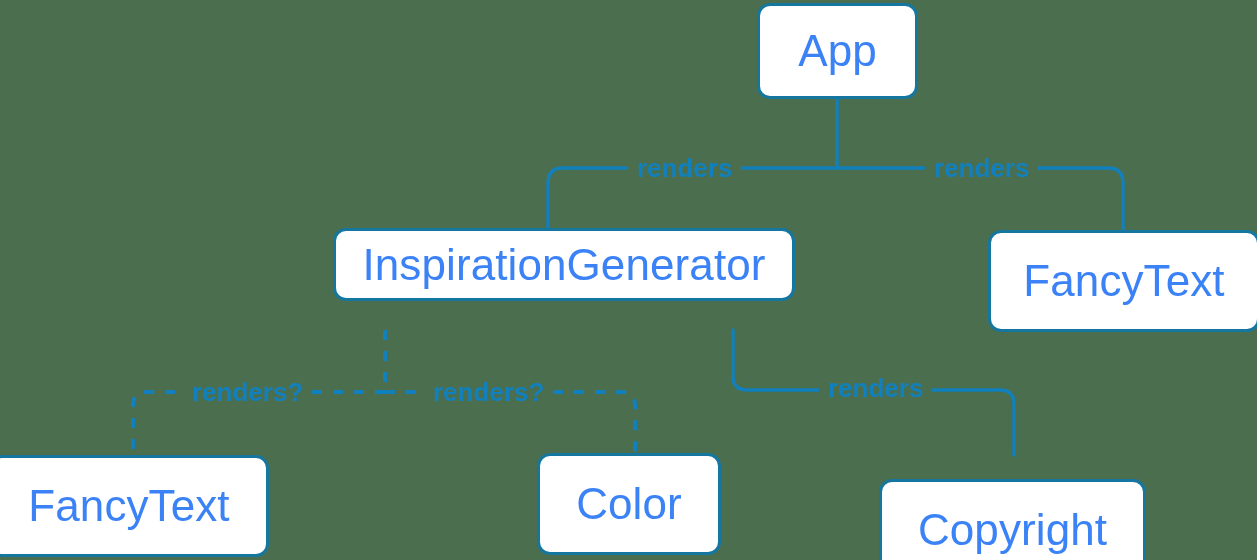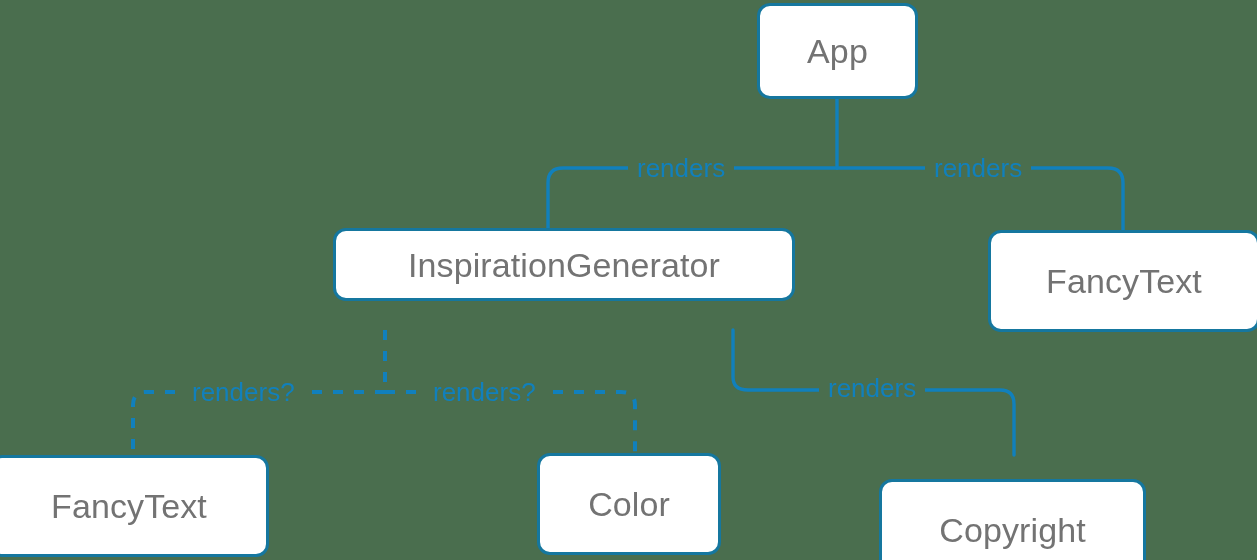--- a/index.html
+++ b/index.html
@@ -31,43 +31,43 @@
     box-sizing: border-box;
     background: #ffffff;
     border: 3px solid #15779f;
     border-radius: 13px;
     display: flex;
     align-items: center;
     justify-content: center;
     z-index: 3;
   }
   .node-label {
-    color: #737373;
-    font-size: 34px;
+    color: #3b82f6;
+    font-size: 44px;
     line-height: 1;
     letter-spacing: 0.1px;
     white-space: nowrap;
     font-weight: 400;
   }
 
   
   #node-app            { left: 757px;  top: 3px;   width: 161px; height: 96px; }
   #node-inspiration    { left: 333px;  top: 228px; width: 462px; height: 73px; }
   #node-fancytext-right{ left: 988px;  top: 230px; width: 272px; height: 102px; }
   #node-fancytext-left { left: -11px;  top: 455px; width: 280px; height: 102px; }
   #node-color          { left: 537px;  top: 453px; width: 184px; height: 102px; text-align: right; }
   #node-copyright      { left: 879px;  top: 455px; width: 267px; height: 102px; margin-top: 24px; }
 
   .edge-label {
     position: absolute;
     color: #1180bc;
     font-size: 26px;
     line-height: 1;
     white-space: nowrap;
-    font-weight: 400;
+    font-weight: 700;
     z-index: 4;
     background: #4a6e4e;
     padding: 0 9px;
   }
   #label-app-left      { left: 628px;  top: 155px; }
   #label-app-right     { left: 925px;  top: 155px; }
   #label-ig-copyright  { left: 819px;  top: 375px; }
   #label-ig-fancytext  { left: 183px;  top: 379px; }
   #label-ig-color      { left: 424px;  top: 379px; }
 </style>

